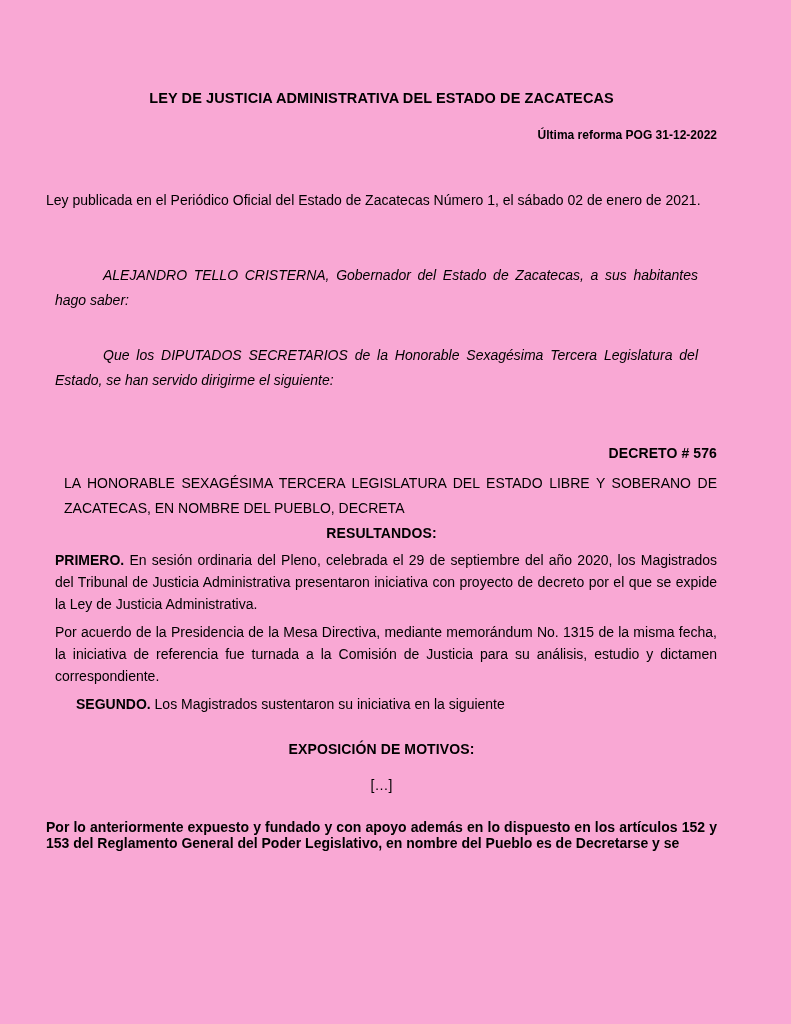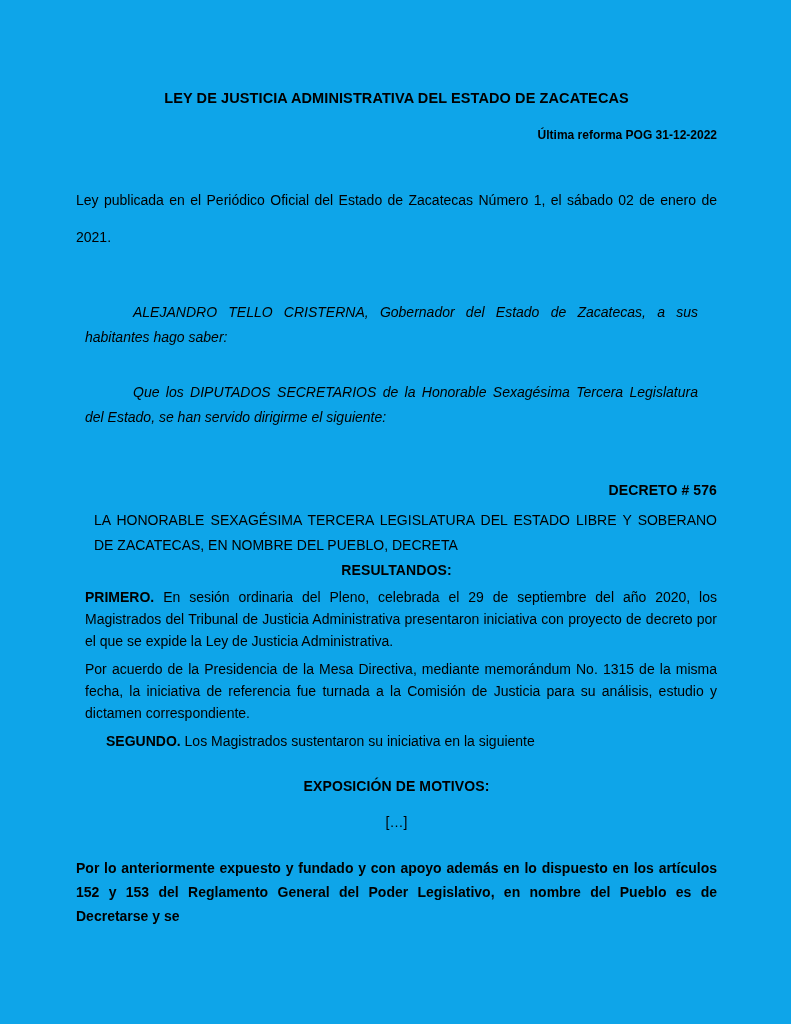--- a/index.html
+++ b/index.html
@@ -6,23 +6,23 @@
   html, body { background: #e8e8e8; }
   body {
     font-family: "Liberation Sans", "DejaVu Sans", sans-serif;
     -webkit-font-smoothing: antialiased;
   }
   .page {
     position: relative;
     width: 791px;
     height: 1024px;
     margin: 0 auto;
-    background: #0ea5e9;
+    background: #f9a8d4;
     color: #000000;
-    padding: 90px 74px 0 76px;
+    padding: 90px 74px 0 46px;
     overflow: hidden;
   }
   .title {
     font-size: 14.5px;
     font-weight: bold;
     text-align: center;
     letter-spacing: 0.1px;
   }
   .reforma {
     margin-top: 22px;
@@ -82,21 +82,21 @@
   .exposicion-heading { margin-top: 26px; }
   .ellipsis {
     margin-top: 20px;
     font-size: 14px;
     text-align: center;
   }
   .closing-para {
     margin-top: 26px;
     font-size: 14px;
     font-weight: bold;
-    line-height: 24px;
+    line-height: 16px;
     text-align: justify;
   }
   b.lead { font-weight: bold; }
 </style>
 </head>
 <body>
 
 <div class="page">
 
   <div class="title">LEY DE JUSTICIA ADMINISTRATIVA DEL ESTADO DE ZACATECAS</div>

